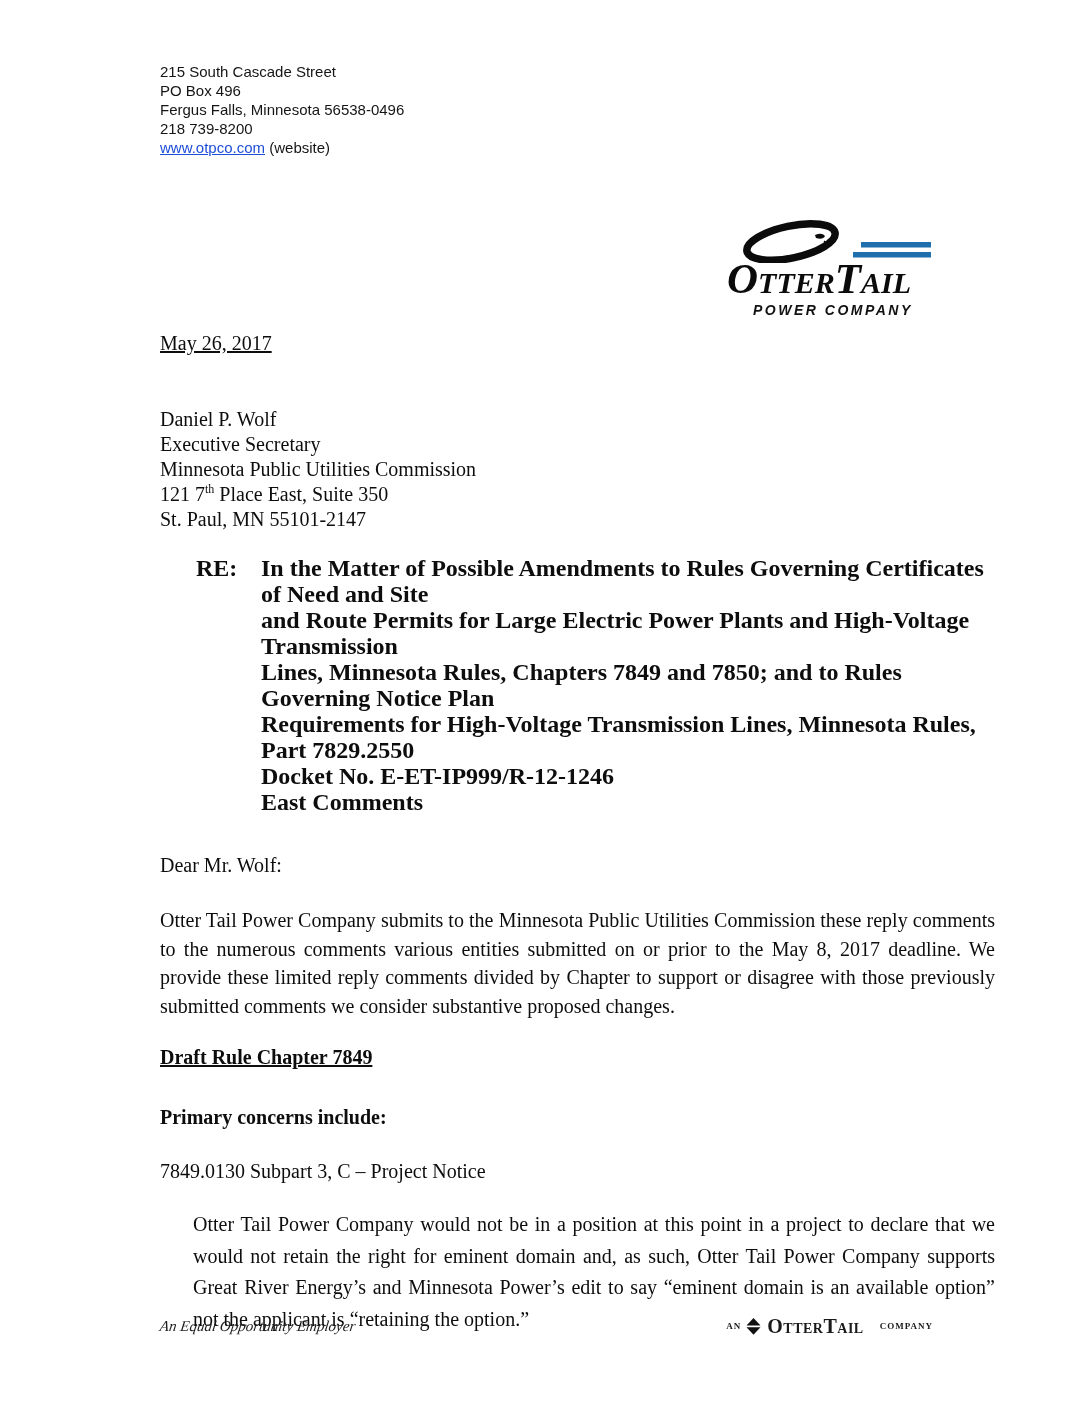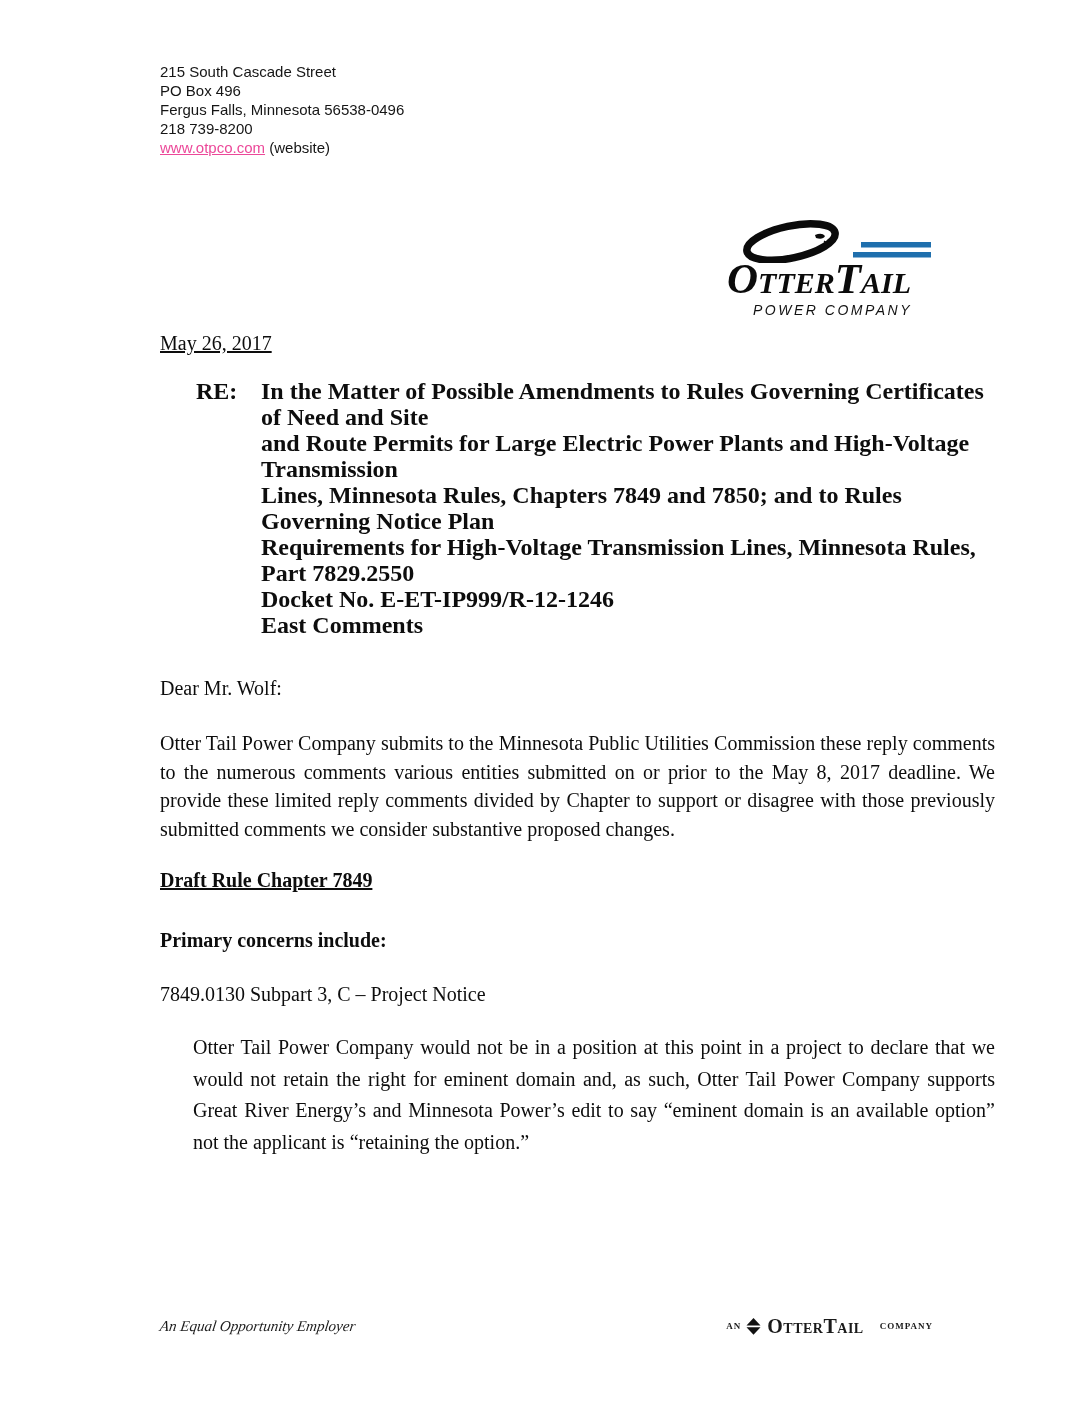--- a/index.html
+++ b/index.html
@@ -19,21 +19,21 @@
 
   
   .sender {
     padding-top: 62px;
     font-family: "Liberation Sans", "DejaVu Sans", sans-serif;
     font-size: 15px;
     line-height: 19px;
     color: #151515;
   }
   .sender a {
-    color: #ec4899;
+    color: #1d4ed8;
     text-decoration: underline;
   }
 
   
   .logo {
     width: 210px;
     margin: 62px 58px 0 auto;
   }
   .logo-art { display: block; margin: 0 0 -7px 2px; }
   .logo-name {
@@ -42,21 +42,21 @@
     font-style: italic;
     font-variant: small-caps;
     font-size: 43px;
     line-height: 46px;
     letter-spacing: 0px;
     color: #0b0b0b;
     white-space: nowrap;
   }
   .logo-tagline {
     font-family: "Liberation Sans", "DejaVu Sans", sans-serif;
-    font-weight: normal;
+    font-weight: bold;
     font-style: italic;
     font-size: 14px;
     line-height: 16px;
     letter-spacing: 2.5px;
     color: #121212;
     padding-left: 26px;
     white-space: nowrap;
   }
 
   
@@ -155,20 +155,27 @@
       <path d="M95 22 l4 3 M99 20 l3 4" stroke="#0b0b0b" stroke-width="1.2" fill="none"></path>
       <rect x="132" y="23" width="70" height="5.5" fill="#1f6fad"></rect>
       <rect x="124" y="33" width="78" height="5.5" fill="#1f6fad"></rect>
     </svg>
     <div class="logo-name">OtterTail</div>
     <div class="logo-tagline">POWER COMPANY</div>
   </div>
 
   <div class="date">May 26, 2017</div>
 
+  <div class="recipient">
+    <div>Daniel P. Wolf</div>
+    <div>Executive Secretary</div>
+    <div>Minnesota Public Utilities Commission</div>
+    <div><span>121 7</span><sup>th</sup><span> Place East, Suite 350</span></div>
+    <div>St. Paul, MN  55101-2147</div>
+  </div>
 
   <div class="re">
     <div class="re-label">RE:</div>
     <div class="re-lines">
       <div>In the Matter of Possible Amendments to Rules Governing Certificates of Need and Site</div>
       <div>and Route Permits for Large Electric Power Plants and High-Voltage Transmission</div>
       <div>Lines, Minnesota Rules, Chapters 7849 and 7850; and to Rules Governing Notice Plan</div>
       <div>Requirements for High-Voltage Transmission Lines, Minnesota Rules, Part 7829.2550</div>
       <div>Docket No. E-ET-IP999/R-12-1246</div>
       <div>East Comments</div>

